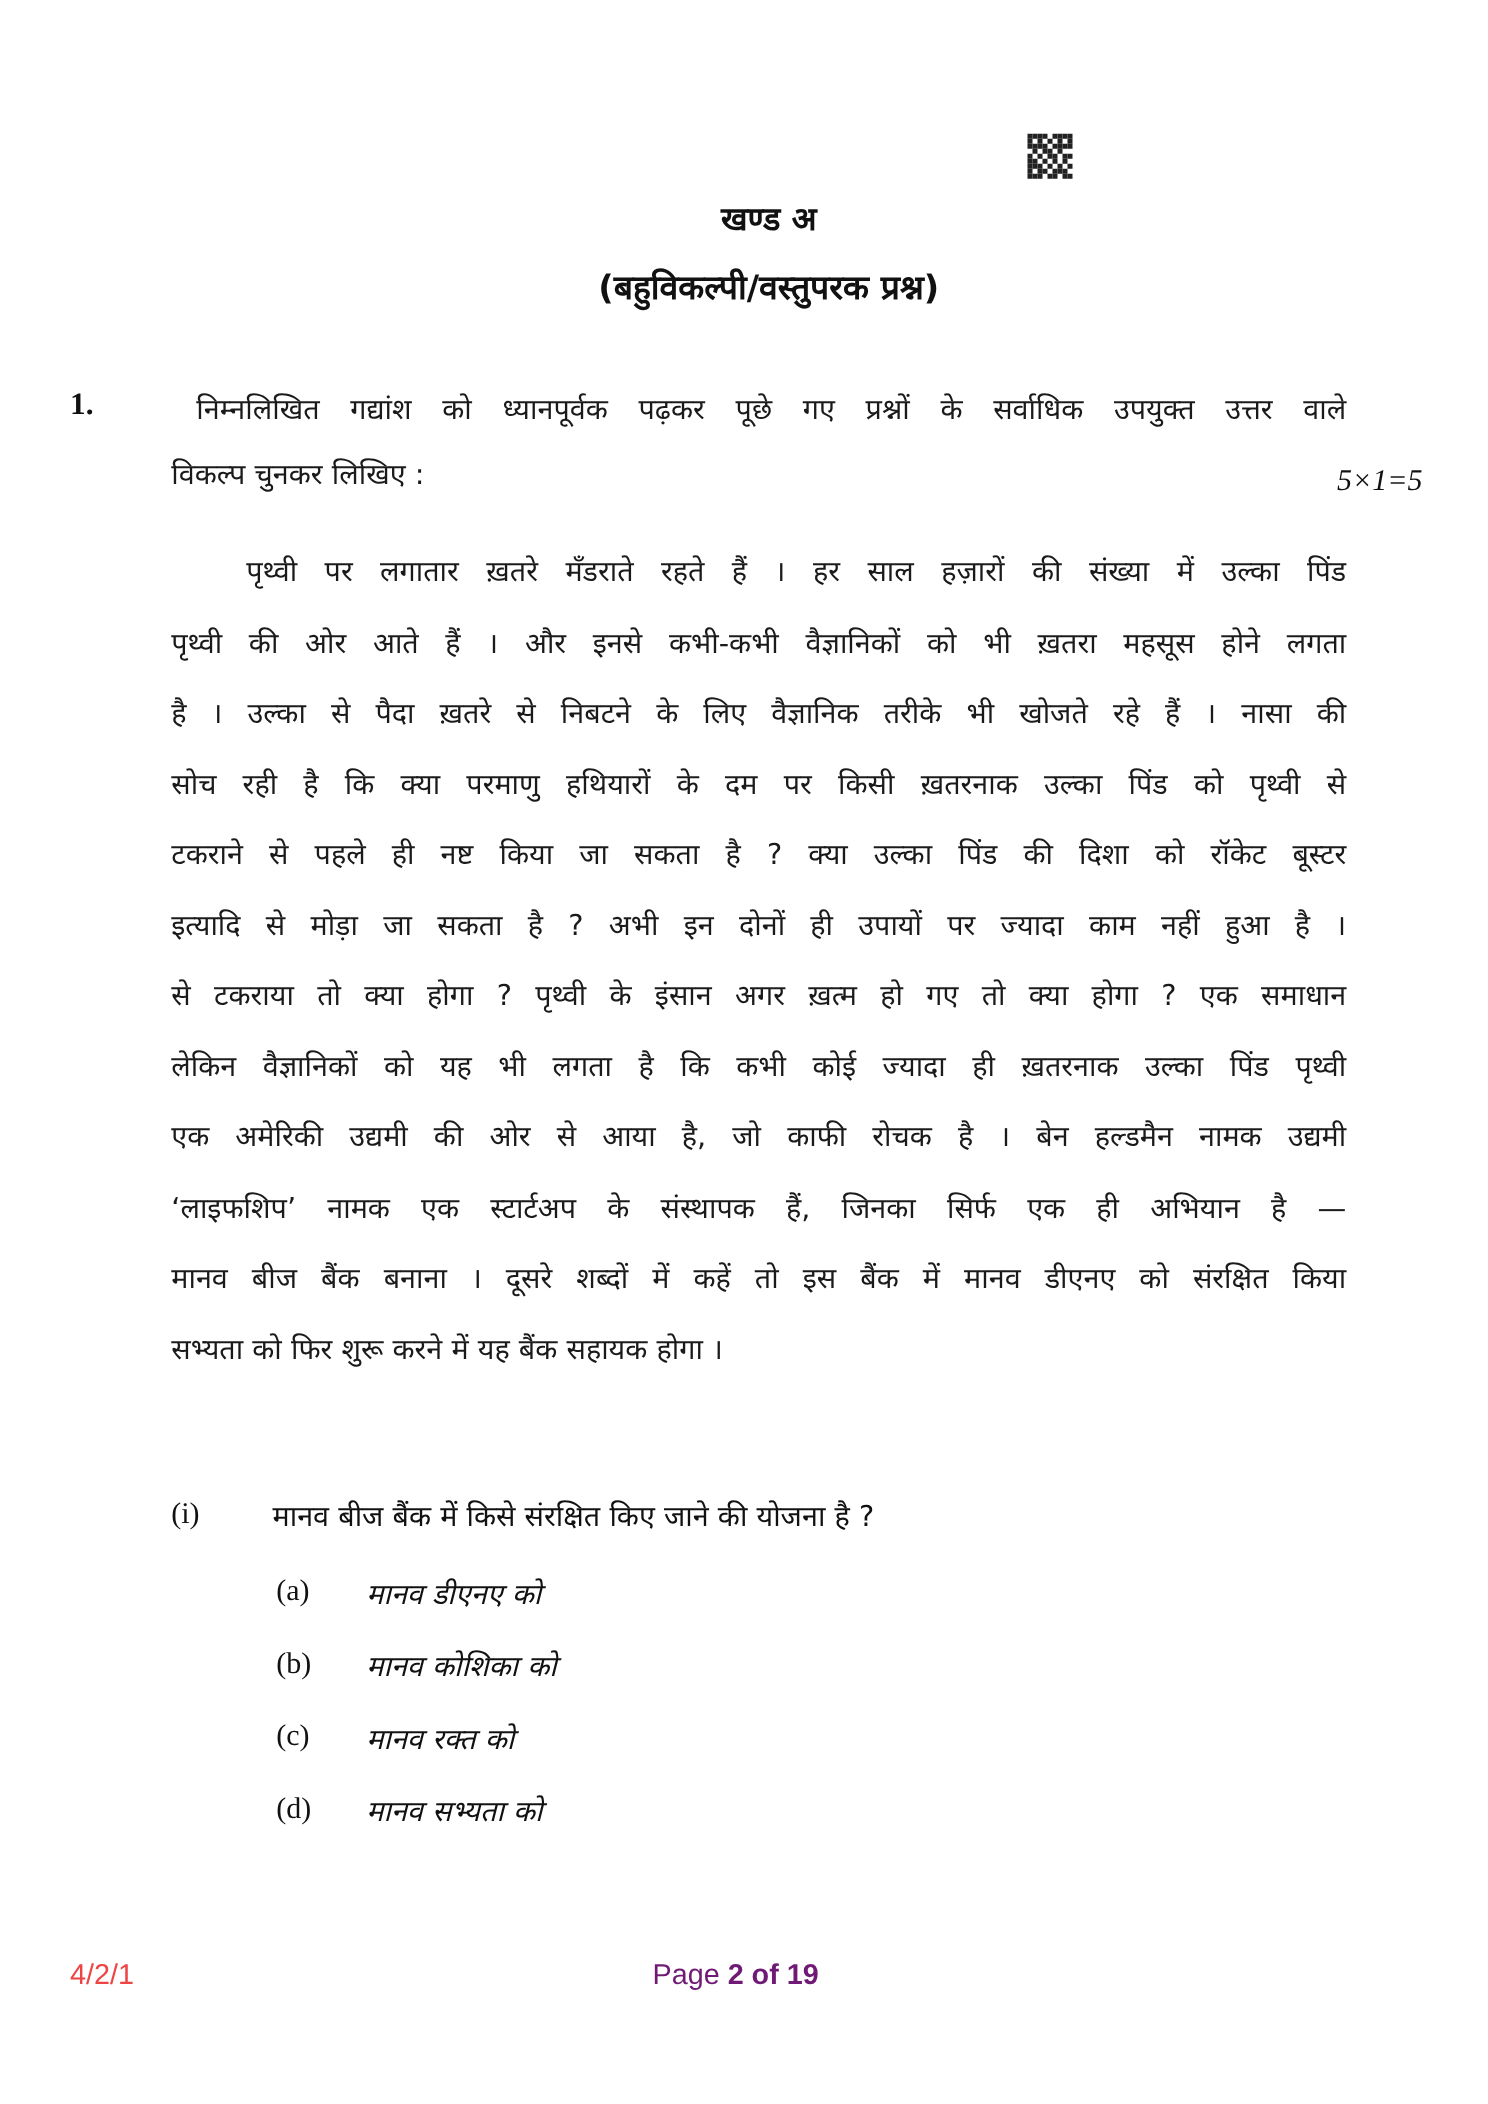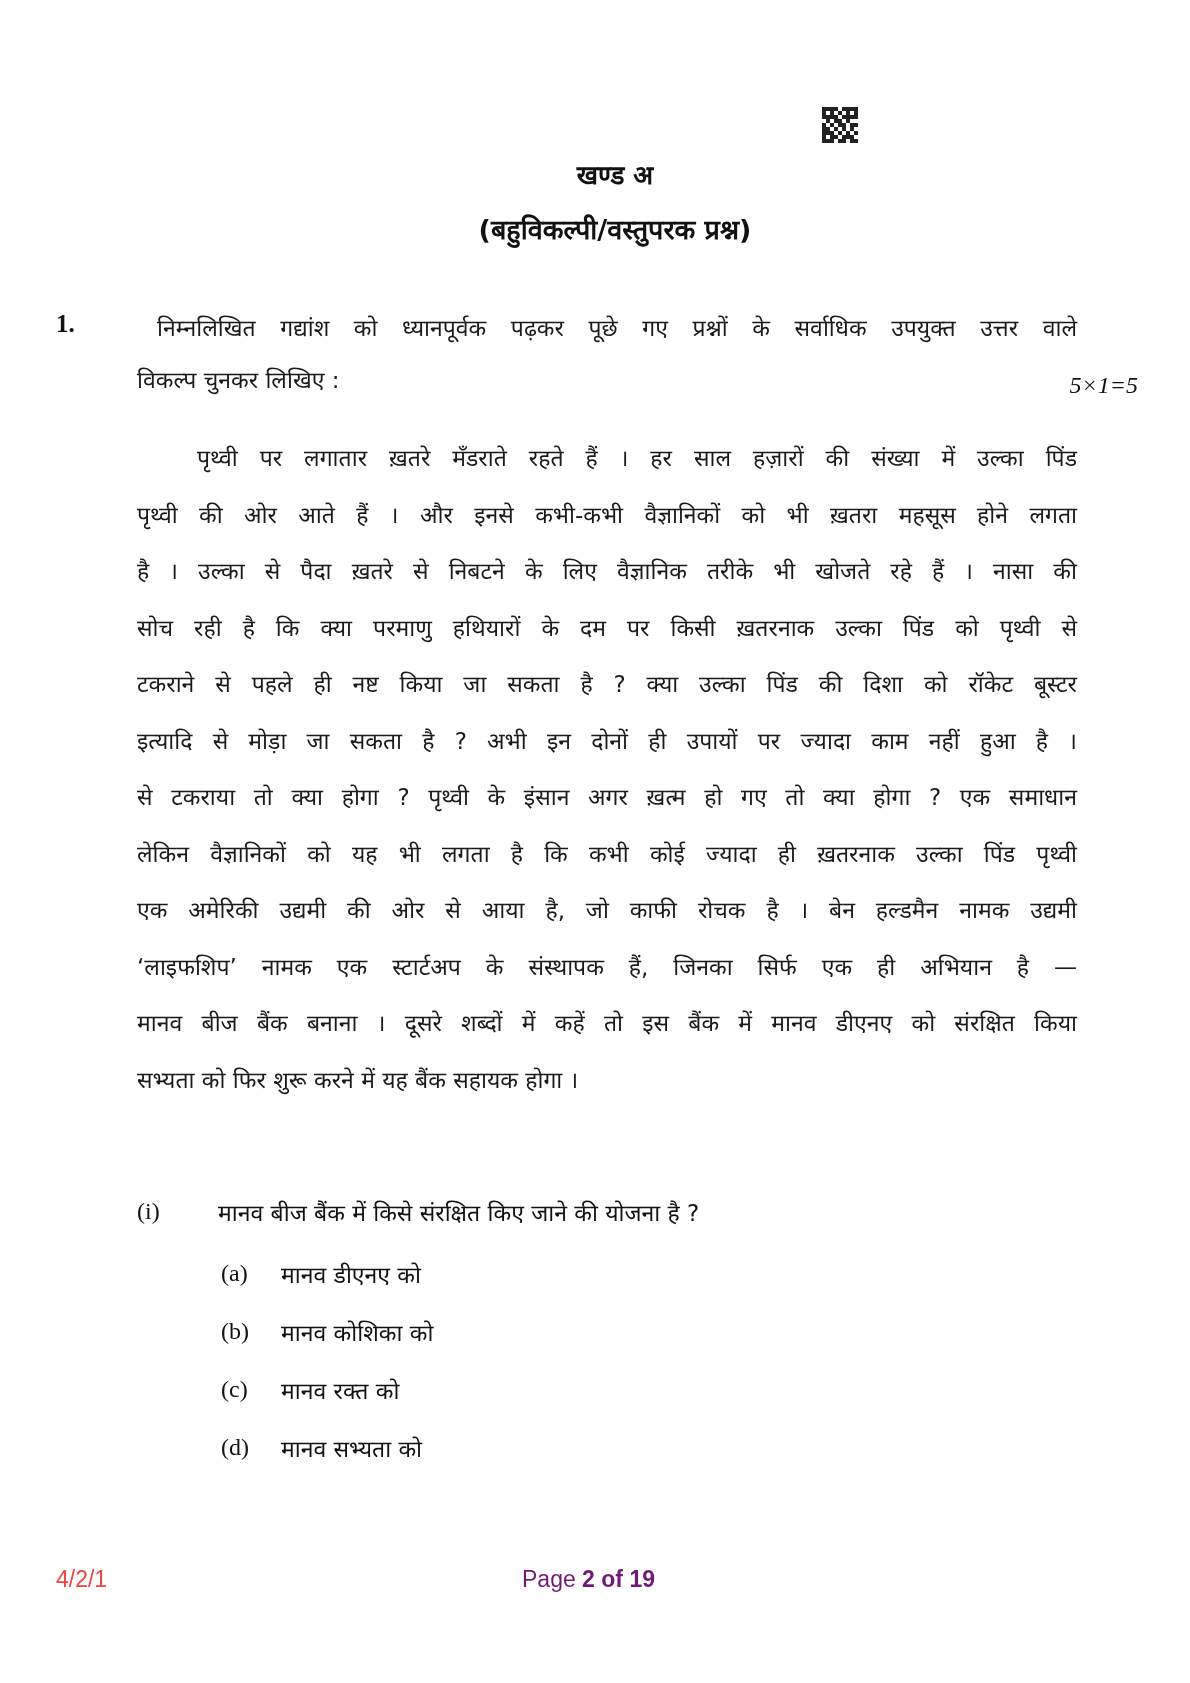--- a/index.html
+++ b/index.html
@@ -38,21 +38,21 @@
     .passage .line.first { padding-left: 60px; }
     .passage .line.last { text-align-last: left; }
     .subq {
       position: absolute; left: 137px; top: 1198px;
       font-size: 23px; font-family: "DejaVu Sans", sans-serif;
     }
     .subq .label { position: absolute; left: 0; top: 0; font-family: "Liberation Serif", serif; font-size: 24px; }
     .subq .text { position: absolute; left: 81px; top: -2px; white-space: nowrap; }
     .opt { position: absolute; left: 221px; font-size: 23px; font-family: "DejaVu Sans", sans-serif; white-space: nowrap; }
     .opt .label { position: absolute; left: 0; top: 2px; font-family: "Liberation Serif", serif; font-size: 24px; }
-    .opt .text { position: absolute; left: 60px; top: 0; }
+    .opt .text { position: absolute; left: 72px; top: 0; font-style: italic; }
     .footer-code {
       position: absolute; left: 56px; top: 1566px;
       font-family: "Liberation Sans", sans-serif; font-size: 23px; color: #ef4444;
     }
     .footer-page {
       position: absolute; left: 522px; top: 1566px;
       font-family: "Liberation Sans", sans-serif; font-size: 23px; color: #701a75;
     }
     .footer-page b { font-weight: bold; }
   </style>

